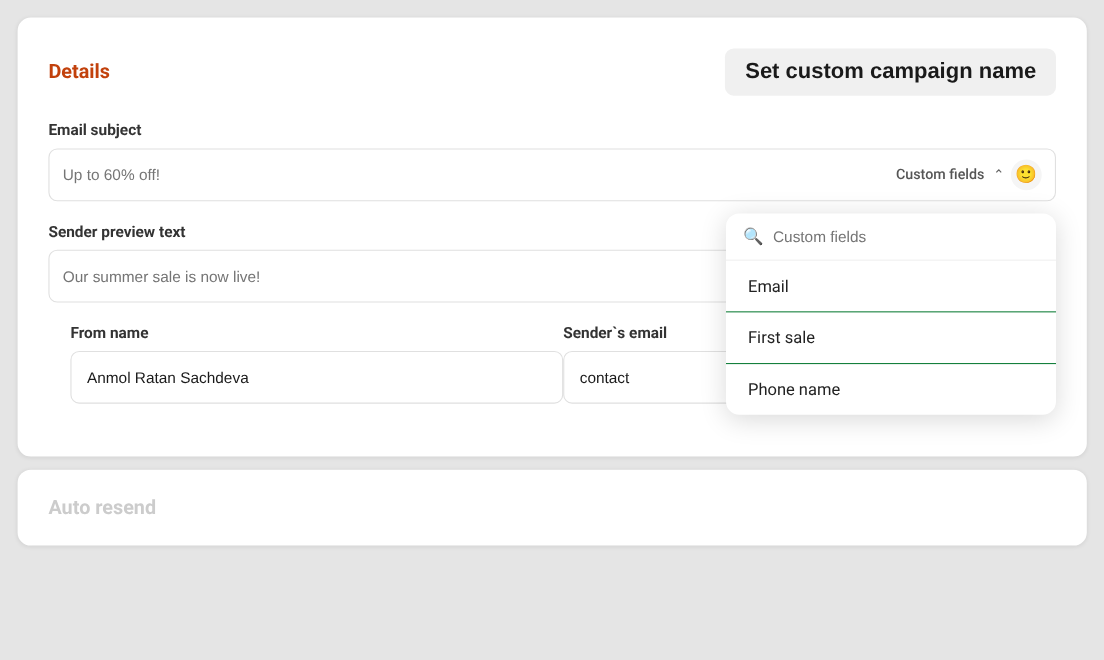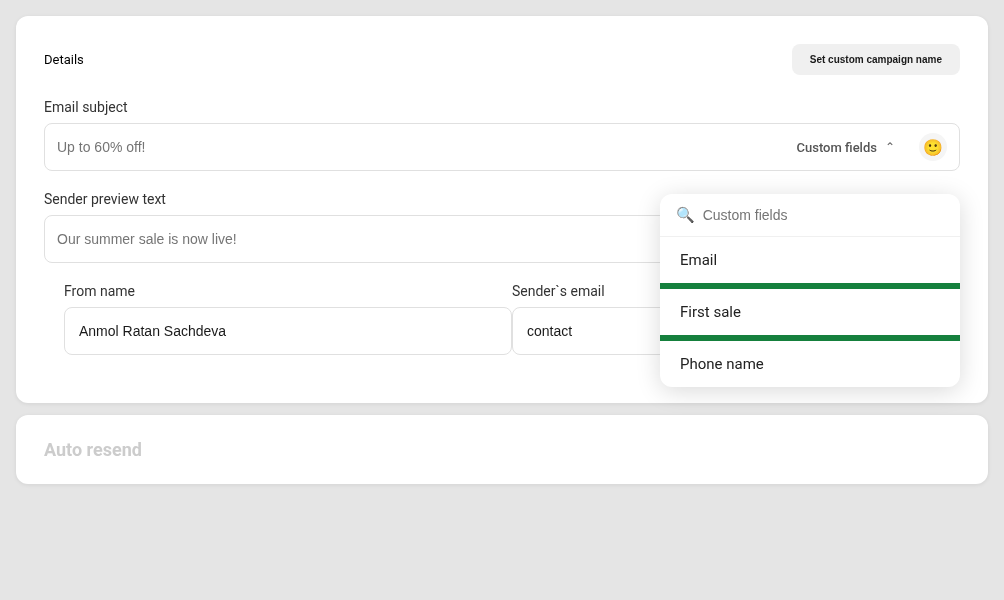--- a/index.html
+++ b/index.html
@@ -33,57 +33,56 @@
     }
 
     .card-header {
       display: flex;
       align-items: center;
       justify-content: space-between;
       margin-bottom: 24px;
     }
 
     .card-title {
-      font-size: 13px;
-      font-weight: 400;
-      color: #000000;
+      font-size: 18px;
+      font-weight: 700;
+      color: #c2410c;
     }
 
     .custom-campaign-btn {
       background: #f0f0f0;
       border: none;
       border-radius: 8px;
       padding: 10px 18px;
-      font-size: 10px;
+      font-size: 20px;
       font-weight: 600;
       color: #1a1a1a;
       cursor: pointer;
     }
 
     .field-section {
       margin-bottom: 20px;
     }
 
     .field-label {
       font-size: 14px;
-      font-weight: 400;
+      font-weight: 700;
       color: #333;
       margin-bottom: 8px;
     }
 
     .input-wrapper {
       position: relative;
       display: flex;
       align-items: center;
       border: 1.5px solid #e0e0e0;
       border-radius: 8px;
       background: #fff;
       padding: 0 12px;
       height: 48px;
-      gap: 18px;
     }
 
     .input-wrapper input {
       flex: 1;
       border: none;
       outline: none;
       font-size: 14px;
       color: #999;
       background: transparent;
     }
@@ -184,21 +183,21 @@
       color: #999;
       flex: 1;
       background: transparent;
     }
 
     .dropdown-item {
       padding: 14px 20px;
       font-size: 15px;
       color: #222;
       cursor: pointer;
-      border-bottom: 6px solid #15803d;
+      border-bottom: 1px solid #15803d;
     }
 
     .dropdown-item:last-child {
       border-bottom: none;
     }
   </style>
 </head>
 <body>
 
 <div class="page-wrapper">

